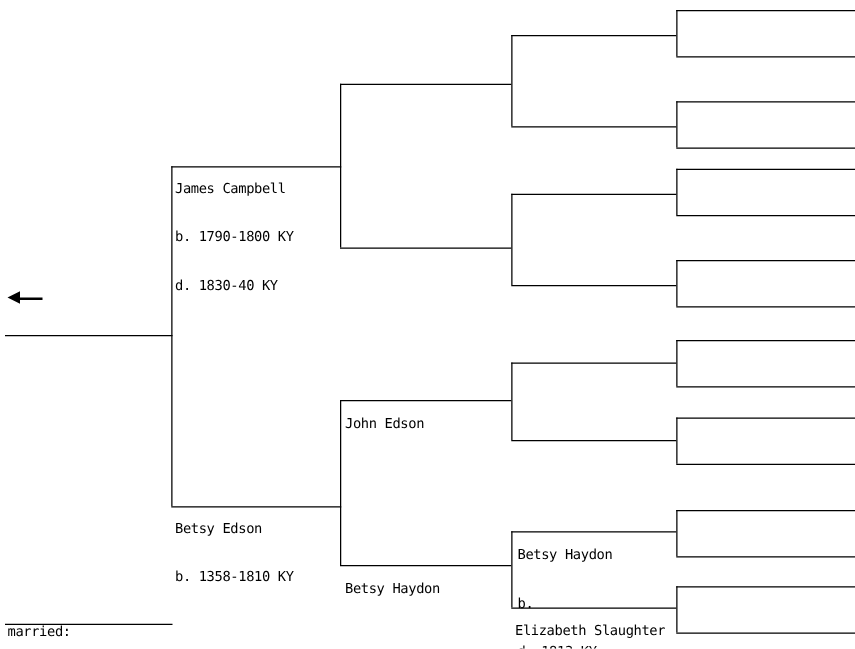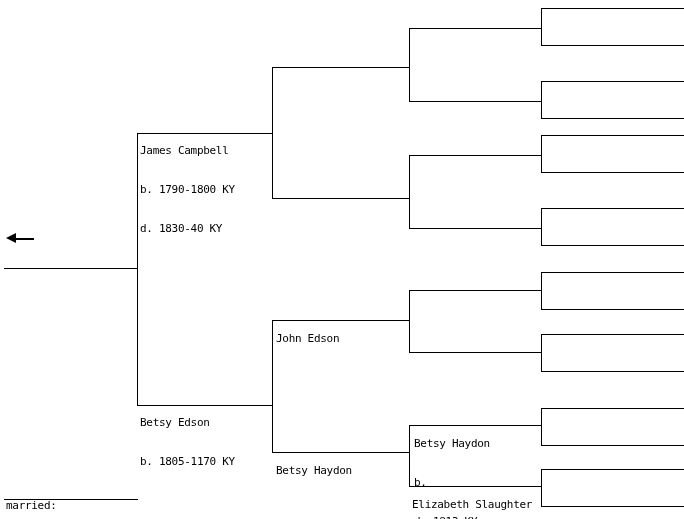--- a/index.html
+++ b/index.html
@@ -101,21 +101,21 @@
 
   <div class="person" style="left:140px; top:118px;">
     <span class="pname">James Campbell</span>
     <span class="pdate">b. 1790-1800 KY</span>
     <span class="pdate">d. 1830-40 KY</span>
   </div>
   <div class="hline" style="left:137px; top:133px; width:136px;"></div>
 
   <div class="person" style="left:140px; top:390px;">
     <span class="pname">Betsy Edson</span>
-    <span class="pdate">b. 1805-1170 KY</span>
+    <span class="pdate">b. 1358-1810 KY</span>
   </div>
   <div class="hline" style="left:137px; top:405px; width:136px;"></div>
 
   <div class="vline" style="left:272px; top:67px; height:131px;"></div>
   <div class="hline" style="left:272px; top:67px; width:137px;"></div>
   <div class="hline" style="left:272px; top:198px; width:137px;"></div>
 
   <div class="vline" style="left:272px; top:320px; height:132px;"></div>
   <div class="hline" style="left:272px; top:320px; width:137px;"></div>
   <div class="hline" style="left:272px; top:452px; width:137px;"></div>

